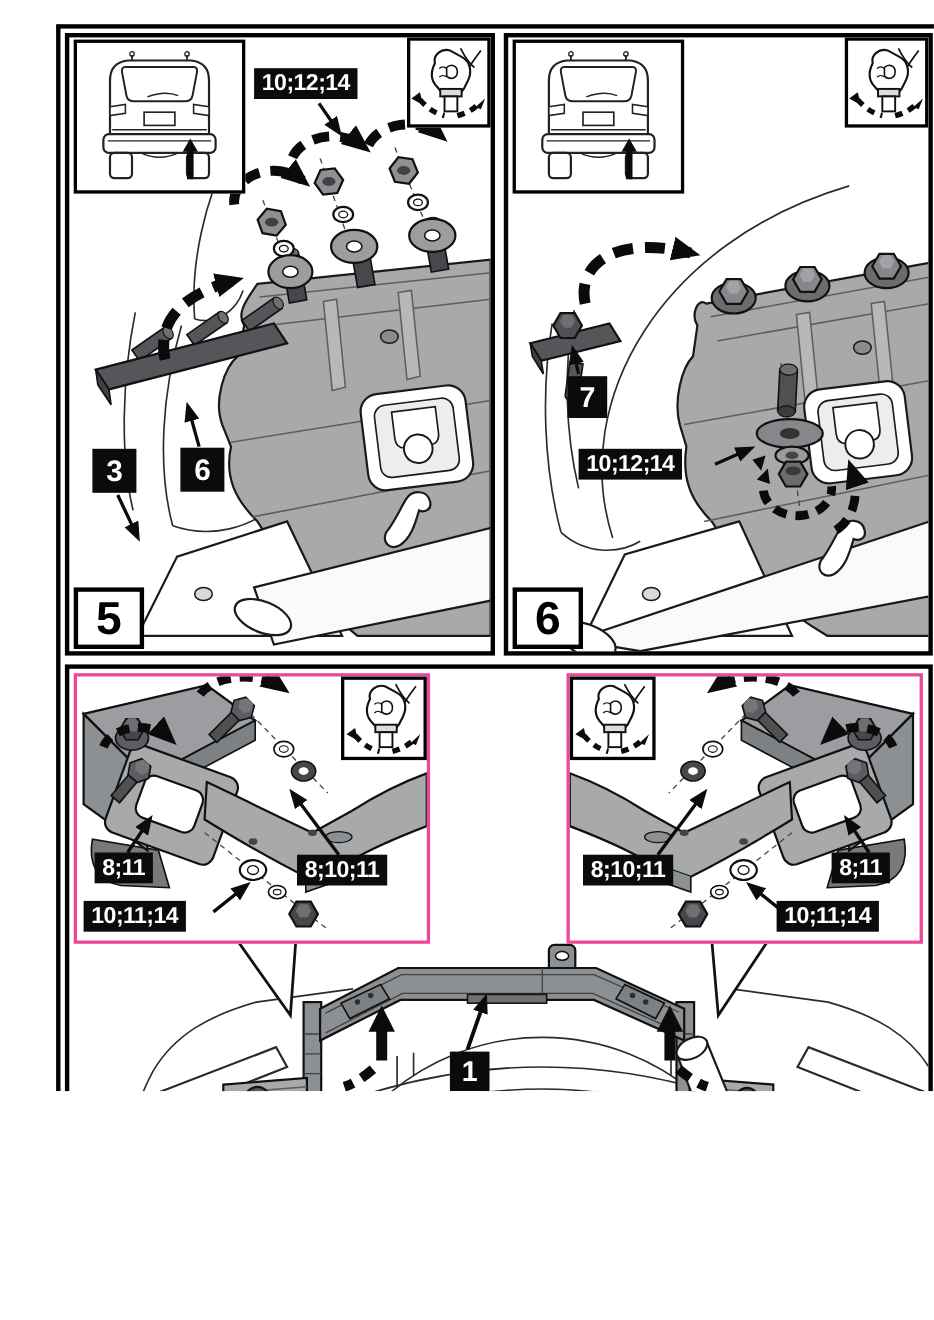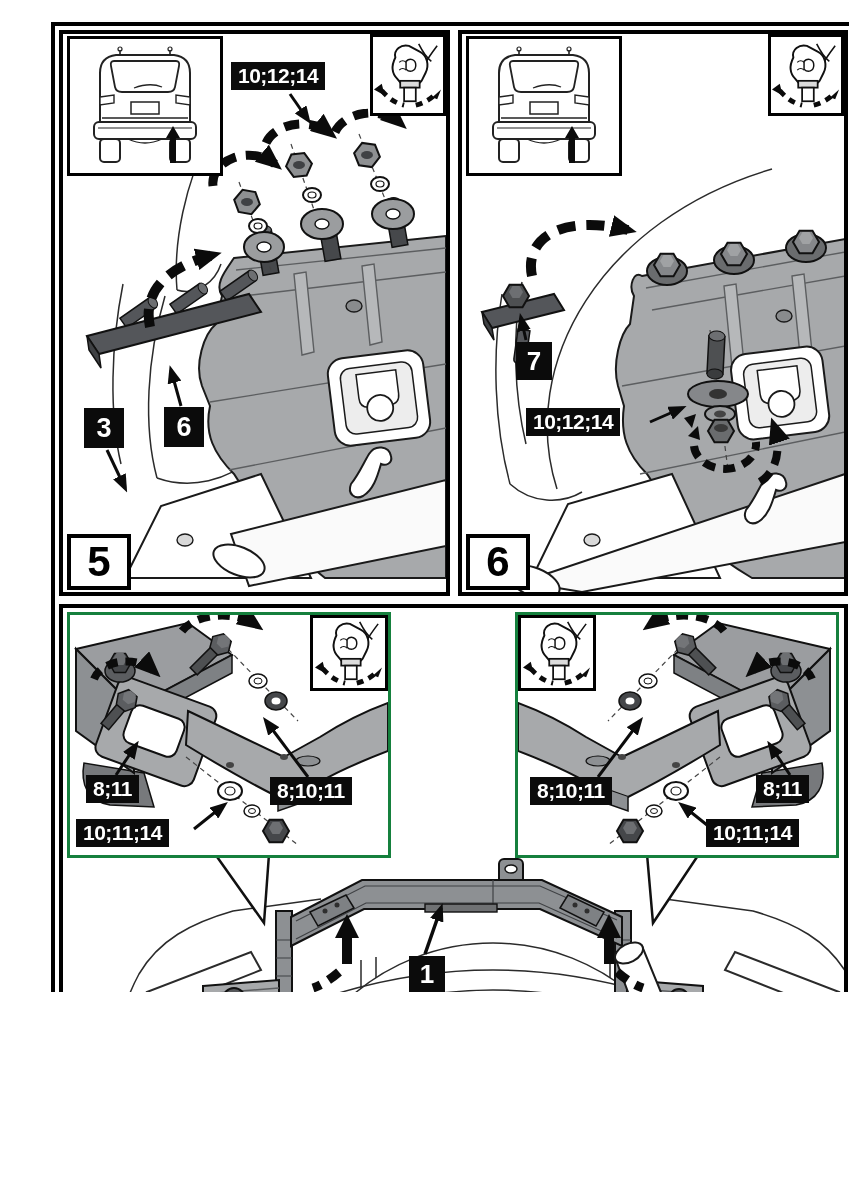--- a/index.html
+++ b/index.html
@@ -15,21 +15,21 @@
            display:flex;align-items:center;justify-content:center;overflow:hidden;}
   .carbox{left:4px;top:2px;width:150px;height:134px;}
   .handbox{width:70px;height:76px;right:0;top:0;}
   .plabel{position:absolute;background:var(--c-label-bg,#0b0b0b);color:var(--c-label-text,#fff);
           font-weight:bold;font-size:21px;letter-spacing:-0.5px;padding:3px 7px 4px;
           line-height:1;white-space:nowrap;}
   .keylabel{position:absolute;background:var(--c-label-bg,#0b0b0b);color:var(--c-label-text,#fff);
           font-weight:bold;font-size:27px;display:flex;align-items:center;justify-content:center;line-height:1;}
   .step{position:absolute;background:#fff;border:4px solid #000;color:#000;font-weight:bold;
         font-size:42px;display:flex;align-items:center;justify-content:center;line-height:1;}
-  .inset{position:absolute;background:#fff;border:3px solid #15803d;text-decoration:underline;}
+  .inset{position:absolute;background:#fff;border:3px solid #ec4899;text-decoration:underline;}
   svg{display:block;}
 </style>
 </head>
 <body>
 
 <div class="page">
   <div class="frame"></div>
 
   <svg width="0" height="0" style="position:absolute" aria-hidden="true">
     <defs>

